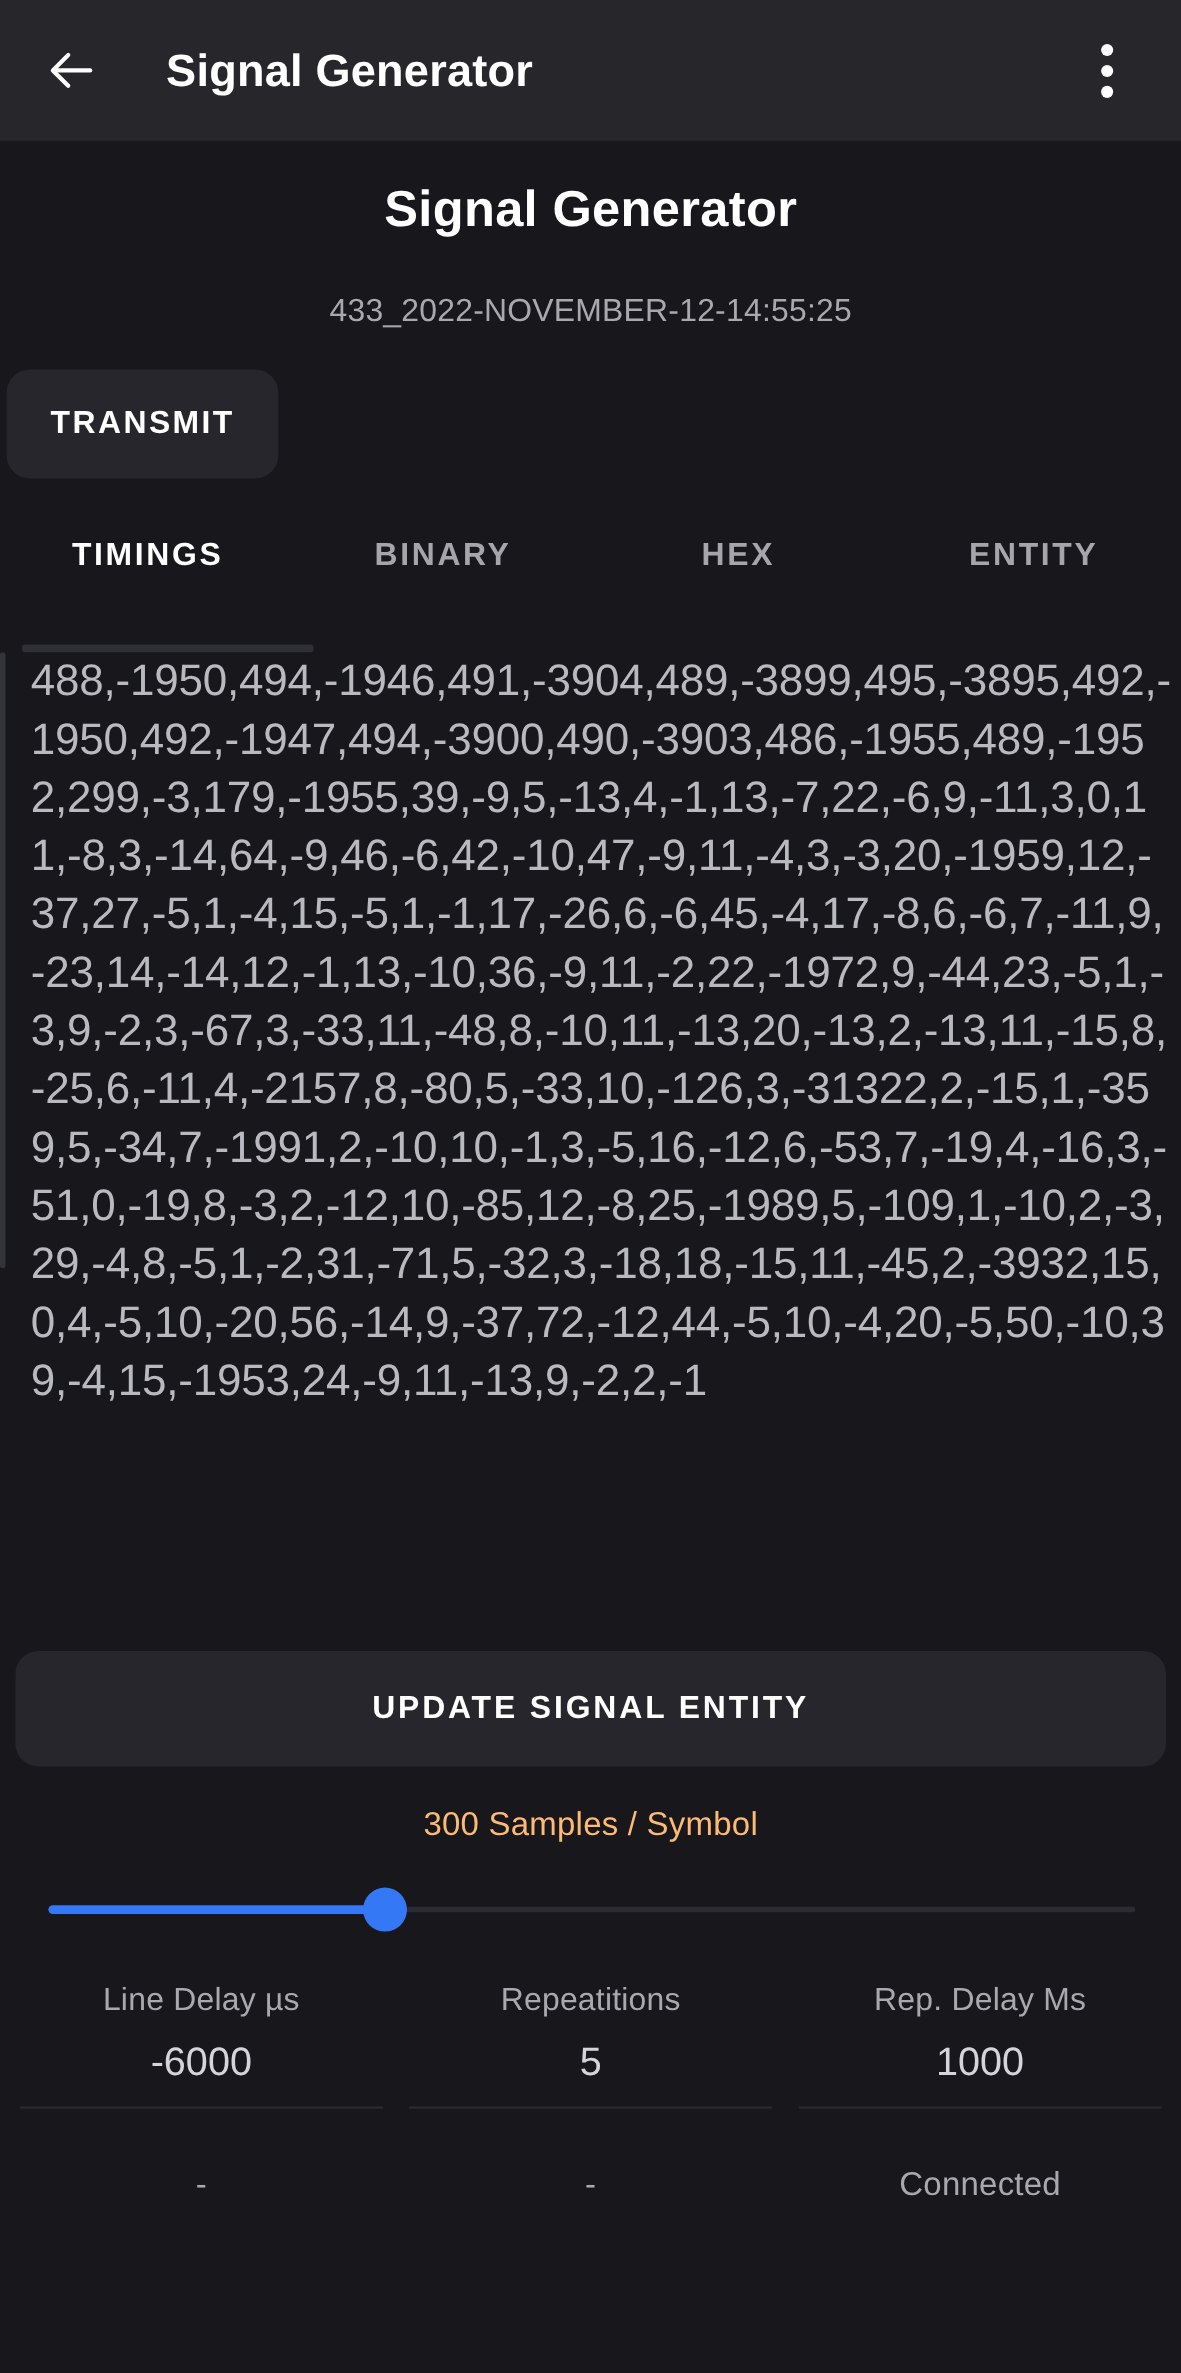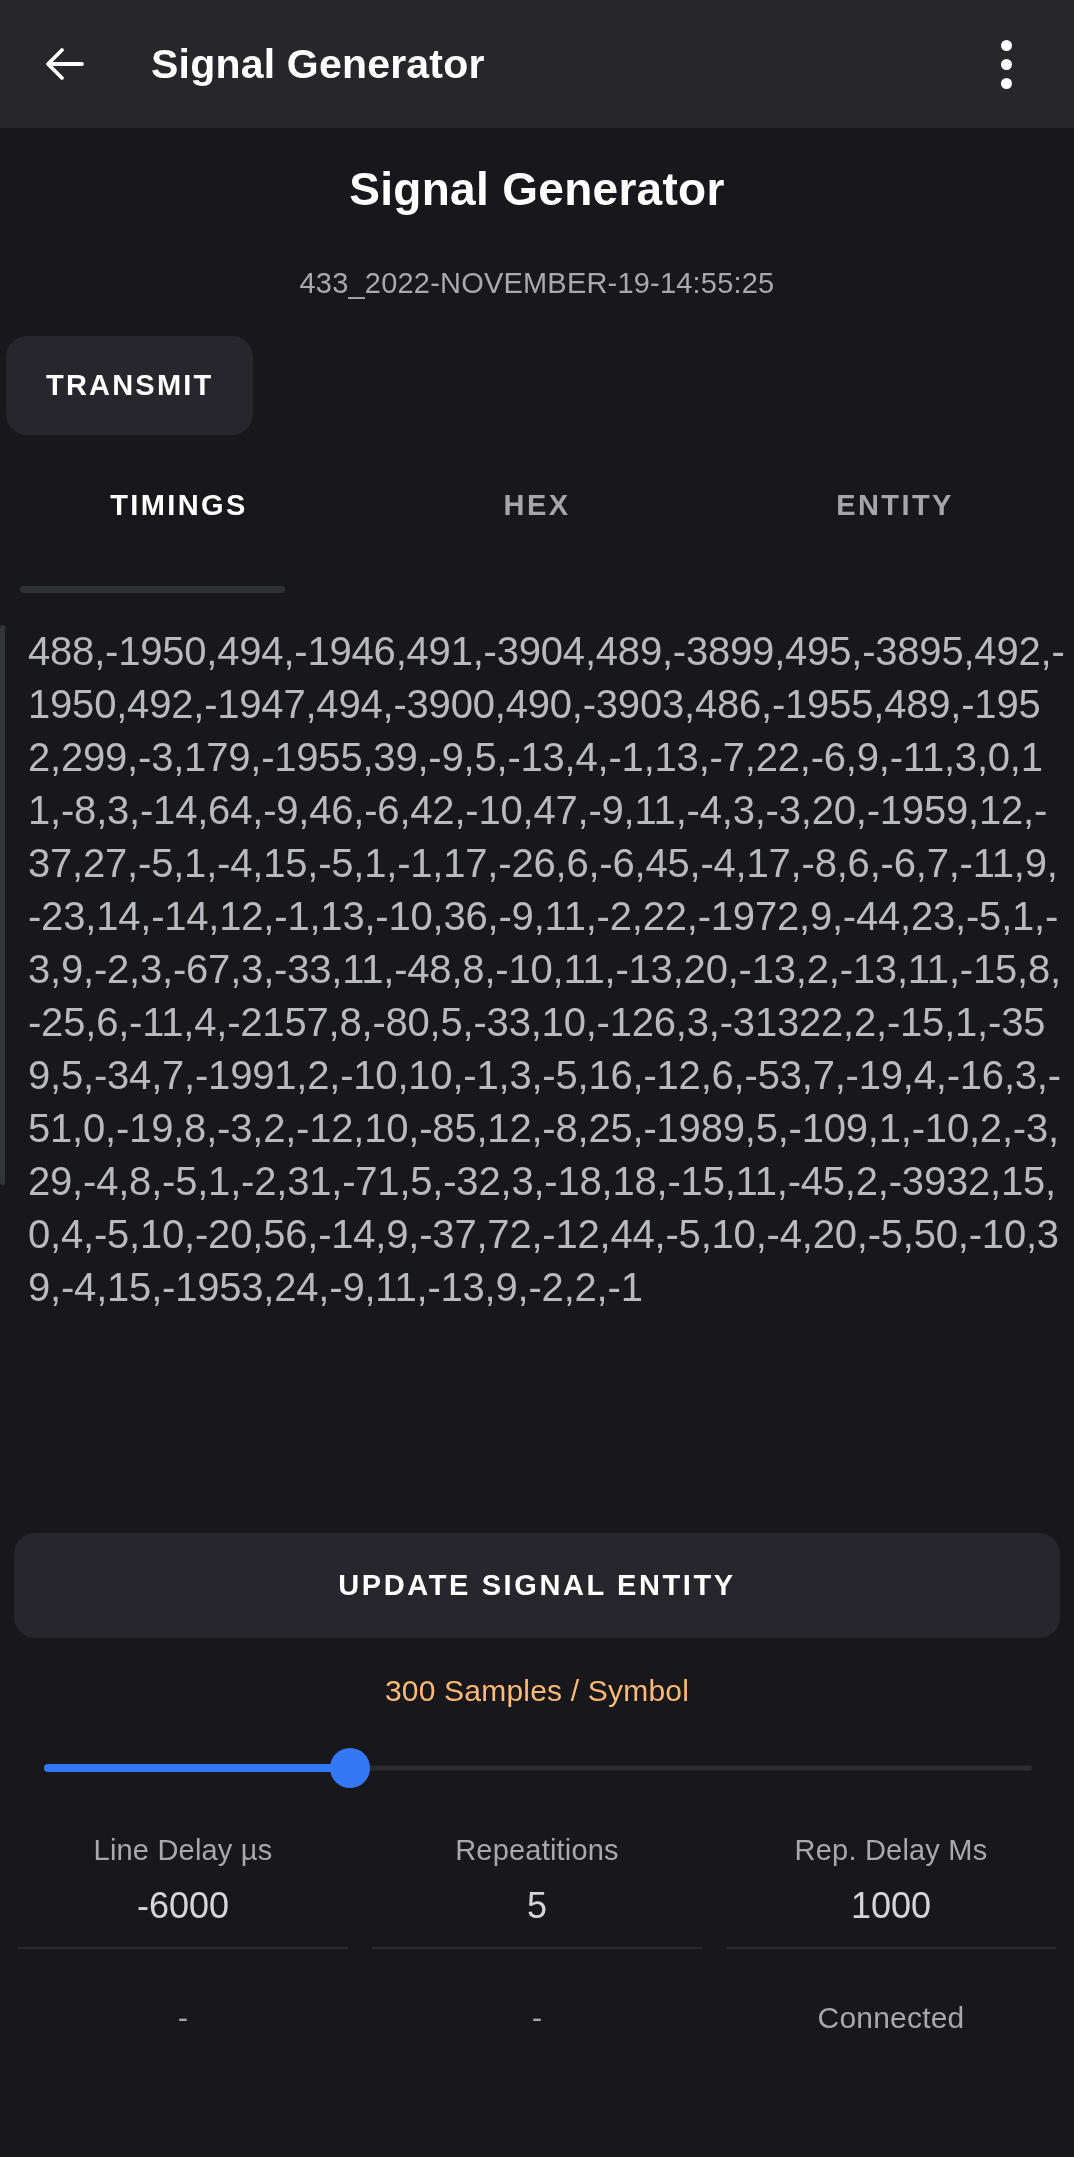--- a/index.html
+++ b/index.html
@@ -132,21 +132,20 @@
     border-radius: 3px;
   }
 
   
   .data-area {
     position: relative;
     height: 900px;
     overflow: hidden;
     padding: 0 8px 0 28px;
     box-sizing: border-box;
-    margin-top: 32px;
   }
   .data-text {
     color: #b9b9c0;
     font-size: 40px;
     line-height: 53px;
     letter-spacing: -0.2px;
     word-break: break-all;
     white-space: normal;
   }
   .data-scrollbar {
@@ -266,29 +265,30 @@
   <div class="appbar-spacer"></div>
   <div class="overflow-icon">
     <span></span>
     <span></span>
     <span></span>
   </div>
 </div>
 
 <div class="headline-wrap">
   <div class="headline">Signal Generator</div>
-  <div class="subheadline">433_2022-NOVEMBER-19-14:55:25</div>
+  <div class="subheadline">433_2022-NOVEMBER-12-14:55:25</div>
 </div>
 
 <div class="transmit-row">
   <button class="btn transmit-btn">TRANSMIT</button>
 </div>
 
 <div class="tabs">
   <div class="tab active">TIMINGS</div>
+  <div class="tab">BINARY</div>
   <div class="tab">HEX</div>
   <div class="tab">ENTITY</div>
   <div class="tab-indicator"></div>
 </div>
 
 <div class="data-area">
   <div class="data-scrollbar"></div>
   <div class="data-text">488,-1950,494,-1946,491,-3904,489,-3899,495,-3895,492,-1950,492,-1947,494,-3900,490,-3903,486,-1955,489,-1952,299,-3,179,-1955,39,-9,5,-13,4,-1,13,-7,22,-6,9,-11,3,0,11,-8,3,-14,64,-9,46,-6,42,-10,47,-9,11,-4,3,-3,20,-1959,12,-37,27,-5,1,-4,15,-5,1,-1,17,-26,6,-6,45,-4,17,-8,6,-6,7,-11,9,-23,14,-14,12,-1,13,-10,36,-9,11,-2,22,-1972,9,-44,23,-5,1,-3,9,-2,3,-67,3,-33,11,-48,8,-10,11,-13,20,-13,2,-13,11,-15,8,-25,6,-11,4,-2157,8,-80,5,-33,10,-126,3,-31322,2,-15,1,-359,5,-34,7,-1991,2,-10,10,-1,3,-5,16,-12,6,-53,7,-19,4,-16,3,-51,0,-19,8,-3,2,-12,10,-85,12,-8,25,-1989,5,-109,1,-10,2,-3,29,-4,8,-5,1,-2,31,-71,5,-32,3,-18,18,-15,11,-45,2,-3932,15,0,4,-5,10,-20,56,-14,9,-37,72,-12,44,-5,10,-4,20,-5,50,-10,39,-4,15,-1953,24,-9,11,-13,9,-2,2,-1</div>
 </div>
 

